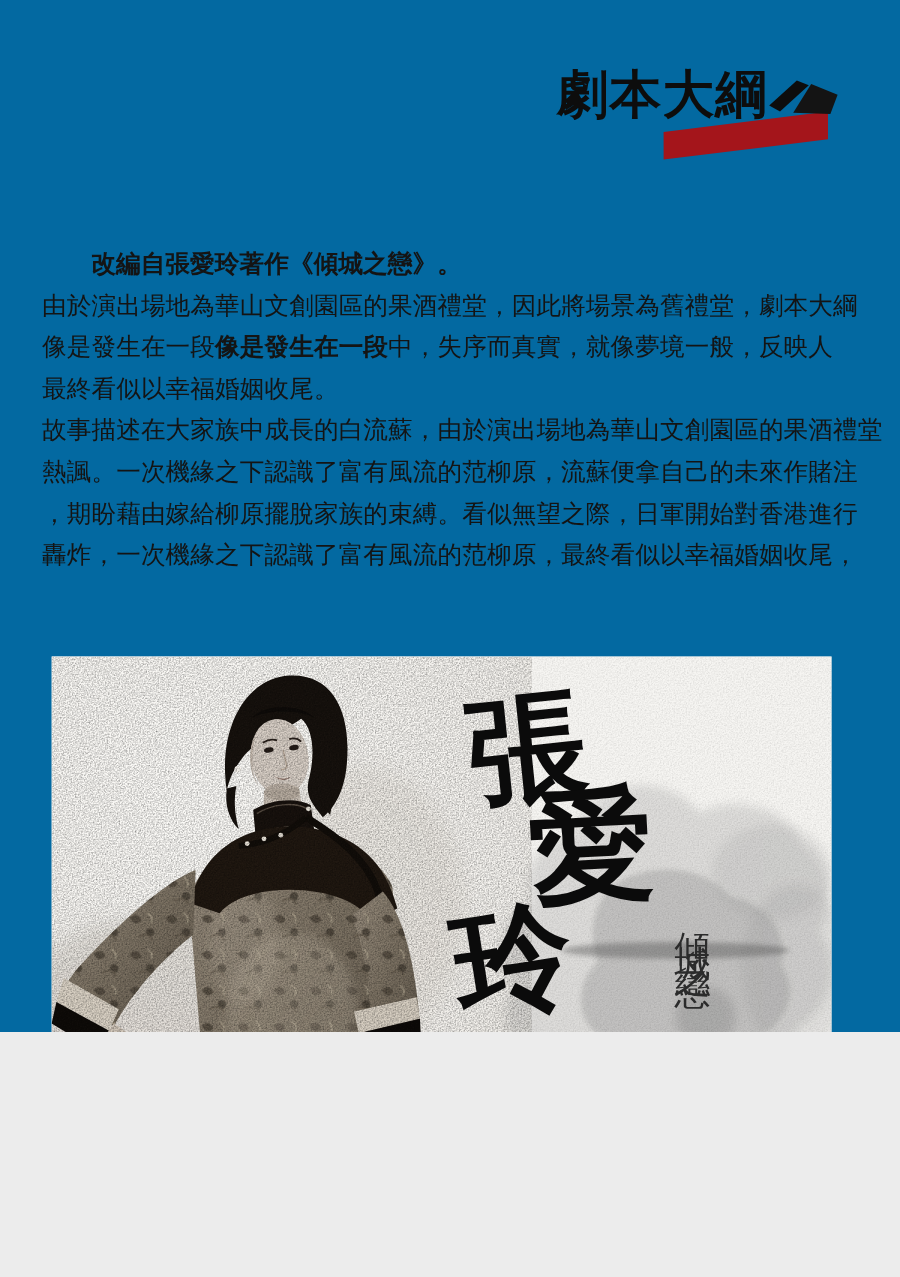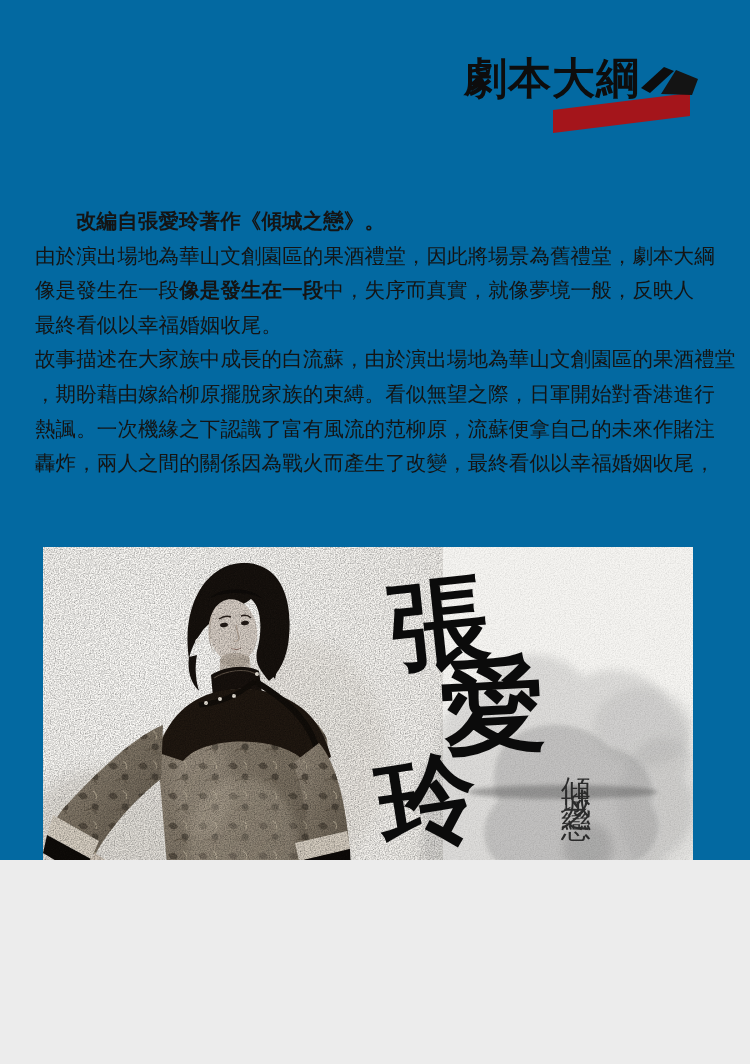--- a/index.html
+++ b/index.html
@@ -49,23 +49,23 @@
       <polygon points="3,20 140,3 140,26 3,43" fill="#a4151b"></polygon>
     </svg>
   </div>
 
   <section class="synopsis">
       <div class="line indent"><span class="b">改編自張愛玲著作《傾城之戀》。</span></div>
       <div class="line"><span>由於演出場地為華山文創園區的果酒禮堂，因此將場景為舊禮堂，劇本大綱</span></div>
       <div class="line"><span>像是發生在一段</span><span class="b">像是發生在一段</span><span>中，失序而真實，就像夢境一般，反映人</span></div>
       <div class="line"><span>最終看似以幸福婚姻收尾。</span></div>
       <div class="line"><span>故事描述在大家族中成長的白流蘇，由於演出場地為華山文創園區的果酒禮堂</span></div>
+      <div class="line"><span>熱諷。一次機緣之下認識了富有風流的范柳原，流蘇便拿自己的未來作賭注</span></div>
       <div class="line"><span>，期盼藉由嫁給柳原擺脫家族的束縛。看似無望之際，日軍開始對香港進行</span></div>
-      <div class="line"><span>熱諷。一次機緣之下認識了富有風流的范柳原，流蘇便拿自己的未來作賭注</span></div>
-      <div class="line"><span>轟炸，兩人之間的關係因為戰火而產生了改變，最終看似以幸福婚姻收尾，</span></div>
+      <div class="line"><span>轟炸，一次機緣之下認識了富有風流的范柳原，最終看似以幸福婚姻收尾，</span></div>
     </section>
 
   <figure class="collage" style="margin:0;">
 
     <svg class="art" width="650" height="402" viewBox="0 0 650 402" aria-hidden="true">
       <defs>
         <radialGradient id="wallGrad" cx="0.3" cy="0.3" r="0.95">
           <stop offset="0" stop-color="#fbfaf7"></stop>
           <stop offset="0.7" stop-color="#f4f2ee"></stop>
           <stop offset="1" stop-color="#e9e6e0"></stop>

